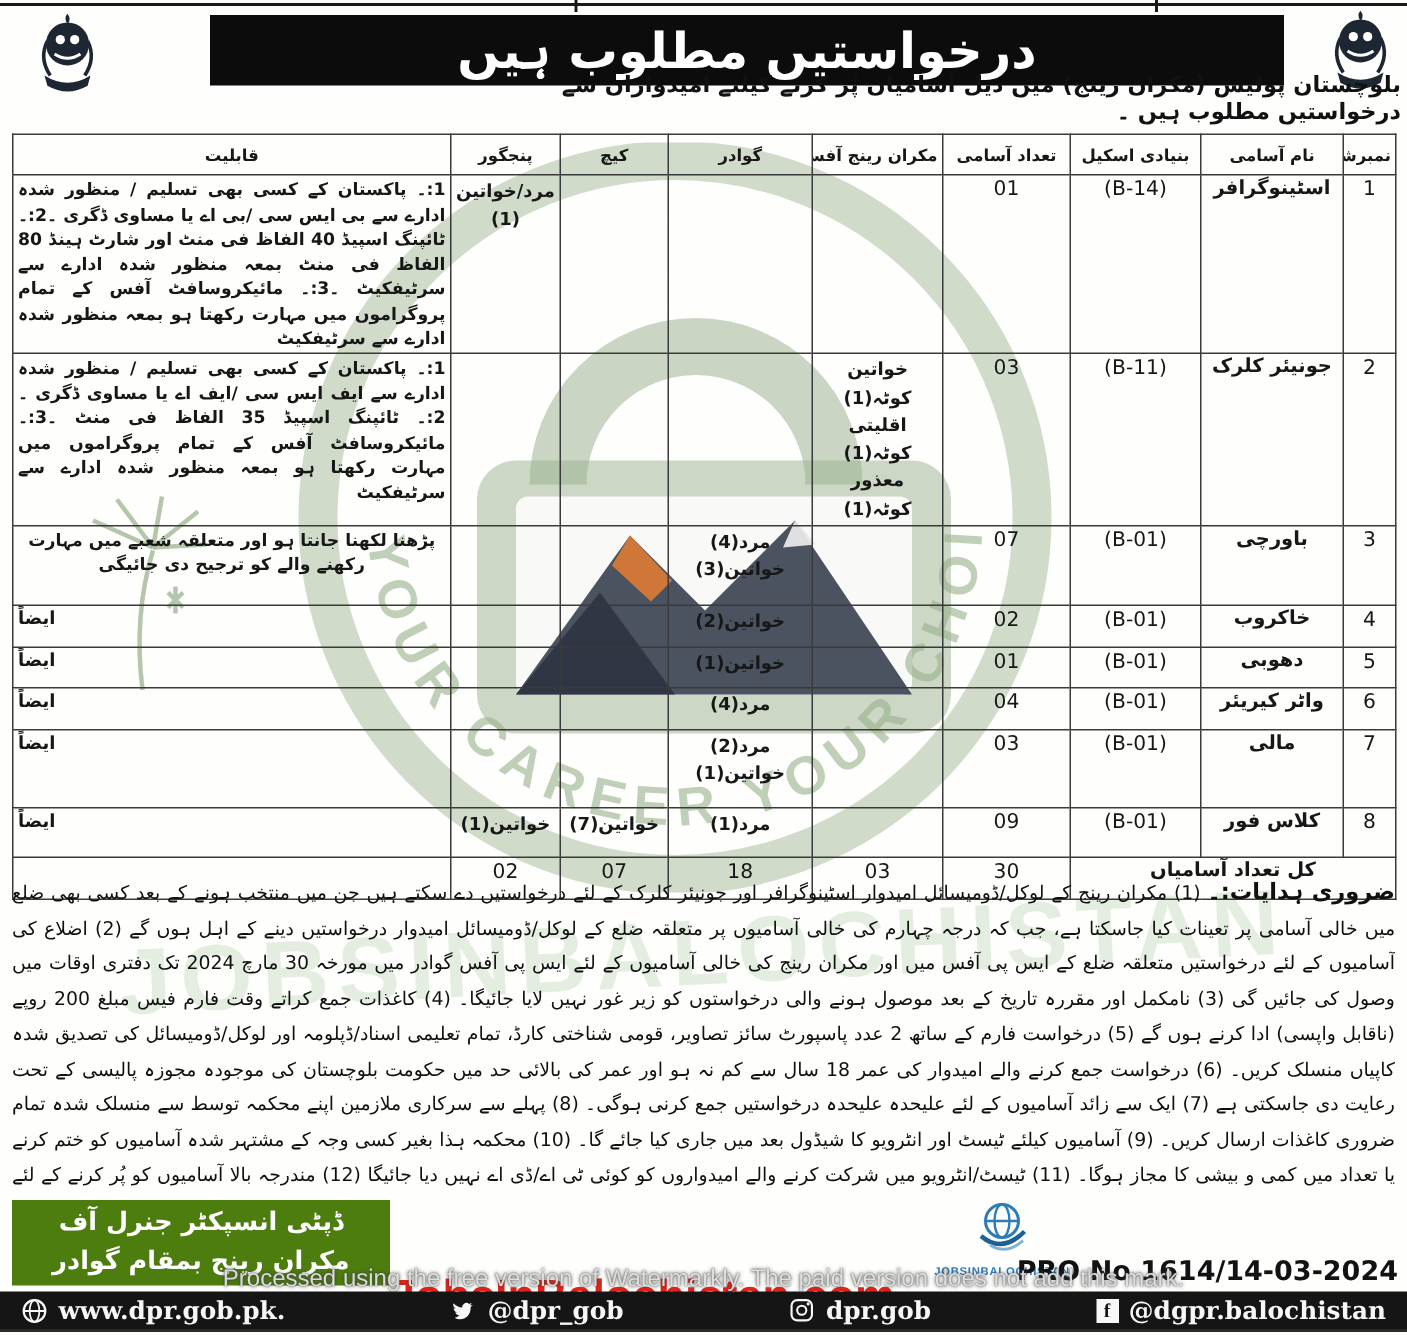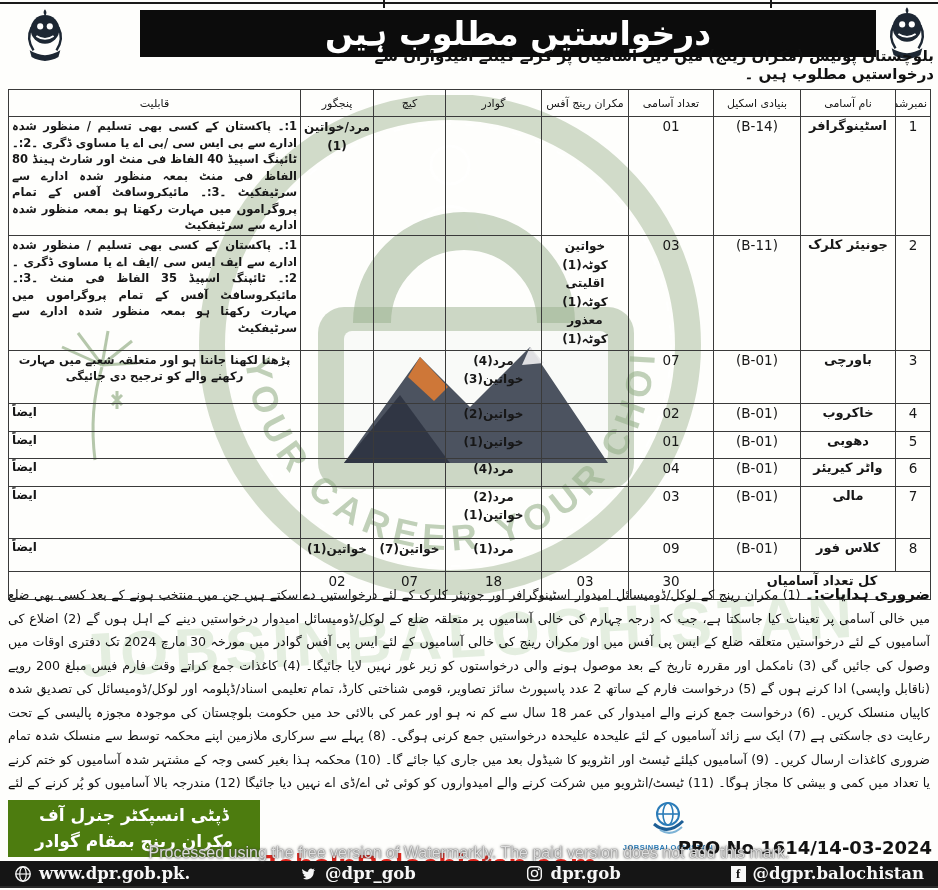--- a/index.html
+++ b/index.html
@@ -5,40 +5,40 @@
   html,body{margin:0;padding:0;}
   body{width:938px;height:890px;background:#e9e9e9;font-family:"DejaVu Sans",sans-serif;}
   .page{position:relative;width:938px;height:890px;background:#fefefc;overflow:hidden;}
 
   
   .top-rule{position:absolute;left:0;top:2px;width:938px;border-top:2px solid #1a1a1a;}
   .top-tick{position:absolute;top:0;width:2px;height:8px;background:#1a1a1a;}
 
   
   .title-bar{position:absolute;left:140px;top:10px;width:716px;height:47px;background:#0c0c0c;
-    display:flex;align-items:center;justify-content:center;padding-left:20px;}
+    display:flex;align-items:center;justify-content:center;}
   .title-bar span{color:#fff;font-weight:bold;font-size:33px;direction:rtl;font-family:"DejaVu Sans",sans-serif;}
   .crest{position:absolute;width:46px;height:56px;}
   .crest-left{left:22px;top:7px;}
   .crest-right{left:884px;top:5px;}
   .intro-line{position:absolute;right:4px;top:47px;width:600px;direction:rtl;text-align:right;
     font-size:15px;font-weight:bold;color:#111;}
 
   
   .emblem{position:absolute;left:0;top:95px;width:938px;height:500px;z-index:0;pointer-events:none;}
   .diag-mark{position:absolute;left:20px;top:600px;width:898px;z-index:0;pointer-events:none;
     font-size:62px;font-weight:bold;letter-spacing:6px;color:rgba(110,165,100,0.18);
     text-align:center;transform:rotate(-3deg);font-family:"Liberation Sans",sans-serif;white-space:nowrap;}
 
   
   table.jobs{position:absolute;left:8px;top:89px;width:922px;border-collapse:collapse;direction:rtl;
     table-layout:fixed;z-index:1;background:transparent;}
   table.jobs td,table.jobs th{border:1.4px solid #3a3a3a;padding:1px 3px;vertical-align:top;
     color:#171717;background:transparent;overflow:hidden;}
-  table.jobs th{font-size:11px;font-weight:normal;white-space:nowrap;height:24px;vertical-align:middle;margin-top:44px;}
+  table.jobs th{font-size:11px;font-weight:bold;white-space:nowrap;height:24px;vertical-align:middle;margin-top:44px;}
   .c-num{font-size:13.5px;font-family:"DejaVu Sans",sans-serif;text-align:center;font-weight:normal;}
   .c-name{font-size:13px;font-weight:bold;text-align:center;}
   .c-cell{font-size:12px;font-weight:bold;text-align:center;white-space:pre-line;line-height:1.55;}
   .c-qual{font-size:11.5px;text-align:justify;text-align-last:right;line-height:16.5px;font-weight:bold;padding:2px 6px;}
   .c-qual-c{font-size:12px;font-weight:bold;text-align:left;margin-left:32px;}
   .r1 td{height:116px;} .r2 td{height:103px;} .r3 td{height:50px;} .r4 td{height:25px;}
   .r5 td{height:24px;} .r6 td{height:25px;} .r7 td{height:49px;} .r8 td{height:30px;} .rt td{height:25px;vertical-align:middle;}
   .rt .c-name{font-size:13px;}
 
   

